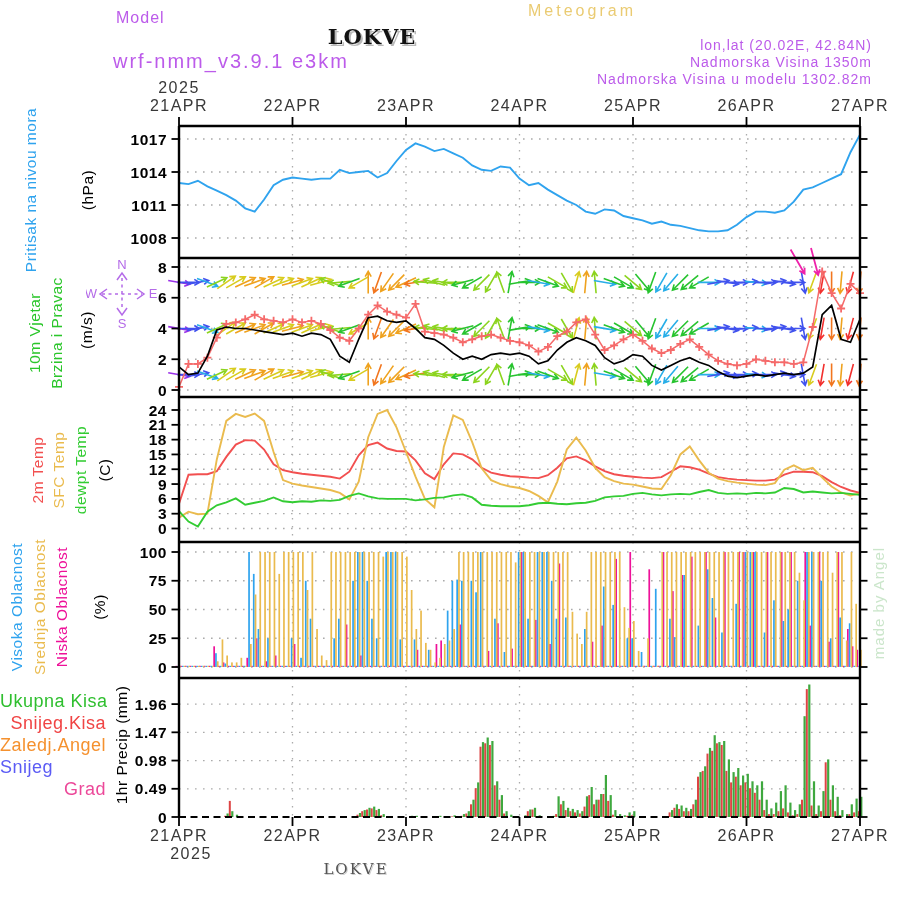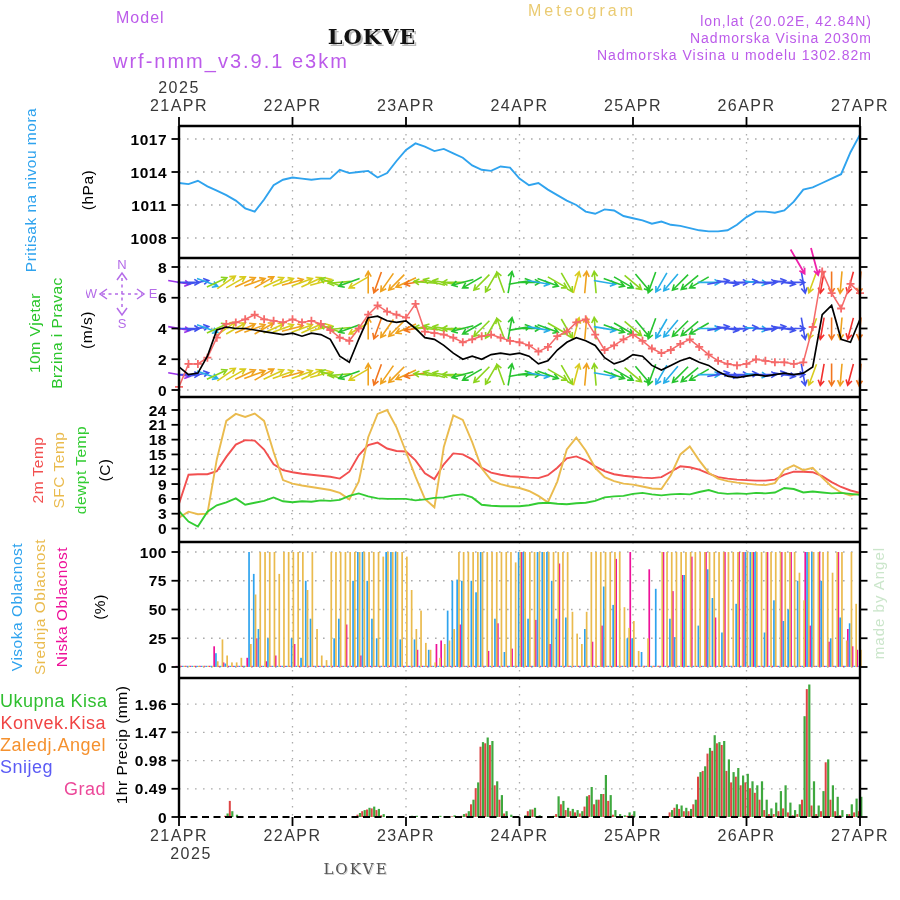--- a/index.html
+++ b/index.html
@@ -28,23 +28,23 @@
 </style>
 </head>
 <body>
 
 <div id="page">
 
   <div class="abs meteo-title ctr" style="left:582px;top:2px;">Meteogram</div>
   <div class="abs purple" style="left:116px;top:9px;font-size:16px;letter-spacing:1px;">Model</div>
   <div class="abs station ctr" style="left:372px;top:24px;">LOKVE</div>
   <div class="abs purple" style="left:113px;top:50px;font-size:20px;letter-spacing:2px;">wrf-nmm_v3.9.1  e3km</div>
-  <div class="abs purple info" style="right:28px;top:13px;">
+  <div class="abs purple info" style="right:28px;top:37px;">
     <div>lon,lat (20.02E, 42.84N)</div>
-    <div>Nadmorska Visina 2030m</div>
+    <div>Nadmorska Visina 1350m</div>
     <div>Nadmorska Visina u modelu 1302.82m</div>
   </div>
 
   <div class="abs rot side" style="left:31px;top:190px;color:#2FA3EE;">Pritisak na nivou mora</div>
   <div class="abs rot side" style="left:88px;top:190px;color:#000;">(hPa)</div>
 
   <div class="abs rot side" style="left:35px;top:333px;color:#2AC62A;">10m Vjetar</div>
   <div class="abs rot side" style="left:57px;top:333px;color:#2AC62A;">Brzina i Pravac</div>
   <div class="abs rot side" style="left:87px;top:330px;color:#000;">(m/s)</div>
   <svg id="compass" class="abs" style="left:86px;top:258px;" width="72" height="72">
@@ -68,21 +68,21 @@
   <div class="abs rot side" style="left:59px;top:470px;color:#EABB4E;">SFC Temp</div>
   <div class="abs rot side" style="left:81px;top:470px;color:#33CC33;">dewpt Temp</div>
   <div class="abs rot side" style="left:105px;top:470px;color:#000;">(C)</div>
 
   <div class="abs rot side" style="left:17px;top:607px;color:#2FA3EE;">Visoka Oblacnost</div>
   <div class="abs rot side" style="left:40px;top:607px;color:#EABB4E;">Srednja Oblacnost</div>
   <div class="abs rot side" style="left:62px;top:607px;color:#EE1199;">Niska Oblacnost</div>
   <div class="abs rot side" style="left:100px;top:607px;color:#000;">(%)</div>
 
   <div class="abs legend-row" style="left:0;top:691px;width:106px;text-align:right;color:#2FBF2F;">Ukupna Kisa</div>
-  <div class="abs legend-row" style="left:0;top:713px;width:106px;text-align:right;color:#F04444;">Konvek.Kisa</div>
+  <div class="abs legend-row" style="left:0;top:713px;width:106px;text-align:right;color:#F04444;">Snijeg.Kisa</div>
   <div class="abs legend-row" style="left:0;top:735px;width:106px;text-align:right;color:#F5912E;">Zaledj.Angel</div>
   <div class="abs legend-row" style="left:0;top:757px;width:106px;text-align:left;color:#5B5BF5;">Snijeg</div>
   <div class="abs legend-row" style="left:0;top:779px;width:106px;text-align:right;color:#ec4899;">Grad</div>
   <div class="abs rot side" style="left:122px;top:745px;color:#000;">1hr Precip (mm)</div>
 
   <div class="abs rot watermark" style="left:878px;top:603px;">made by Angel</div>
 
   <div class="abs footer-station ctr" style="left:356px;top:860px;">LOKVE</div>
 
   <svg id="plot" width="900" height="900">

